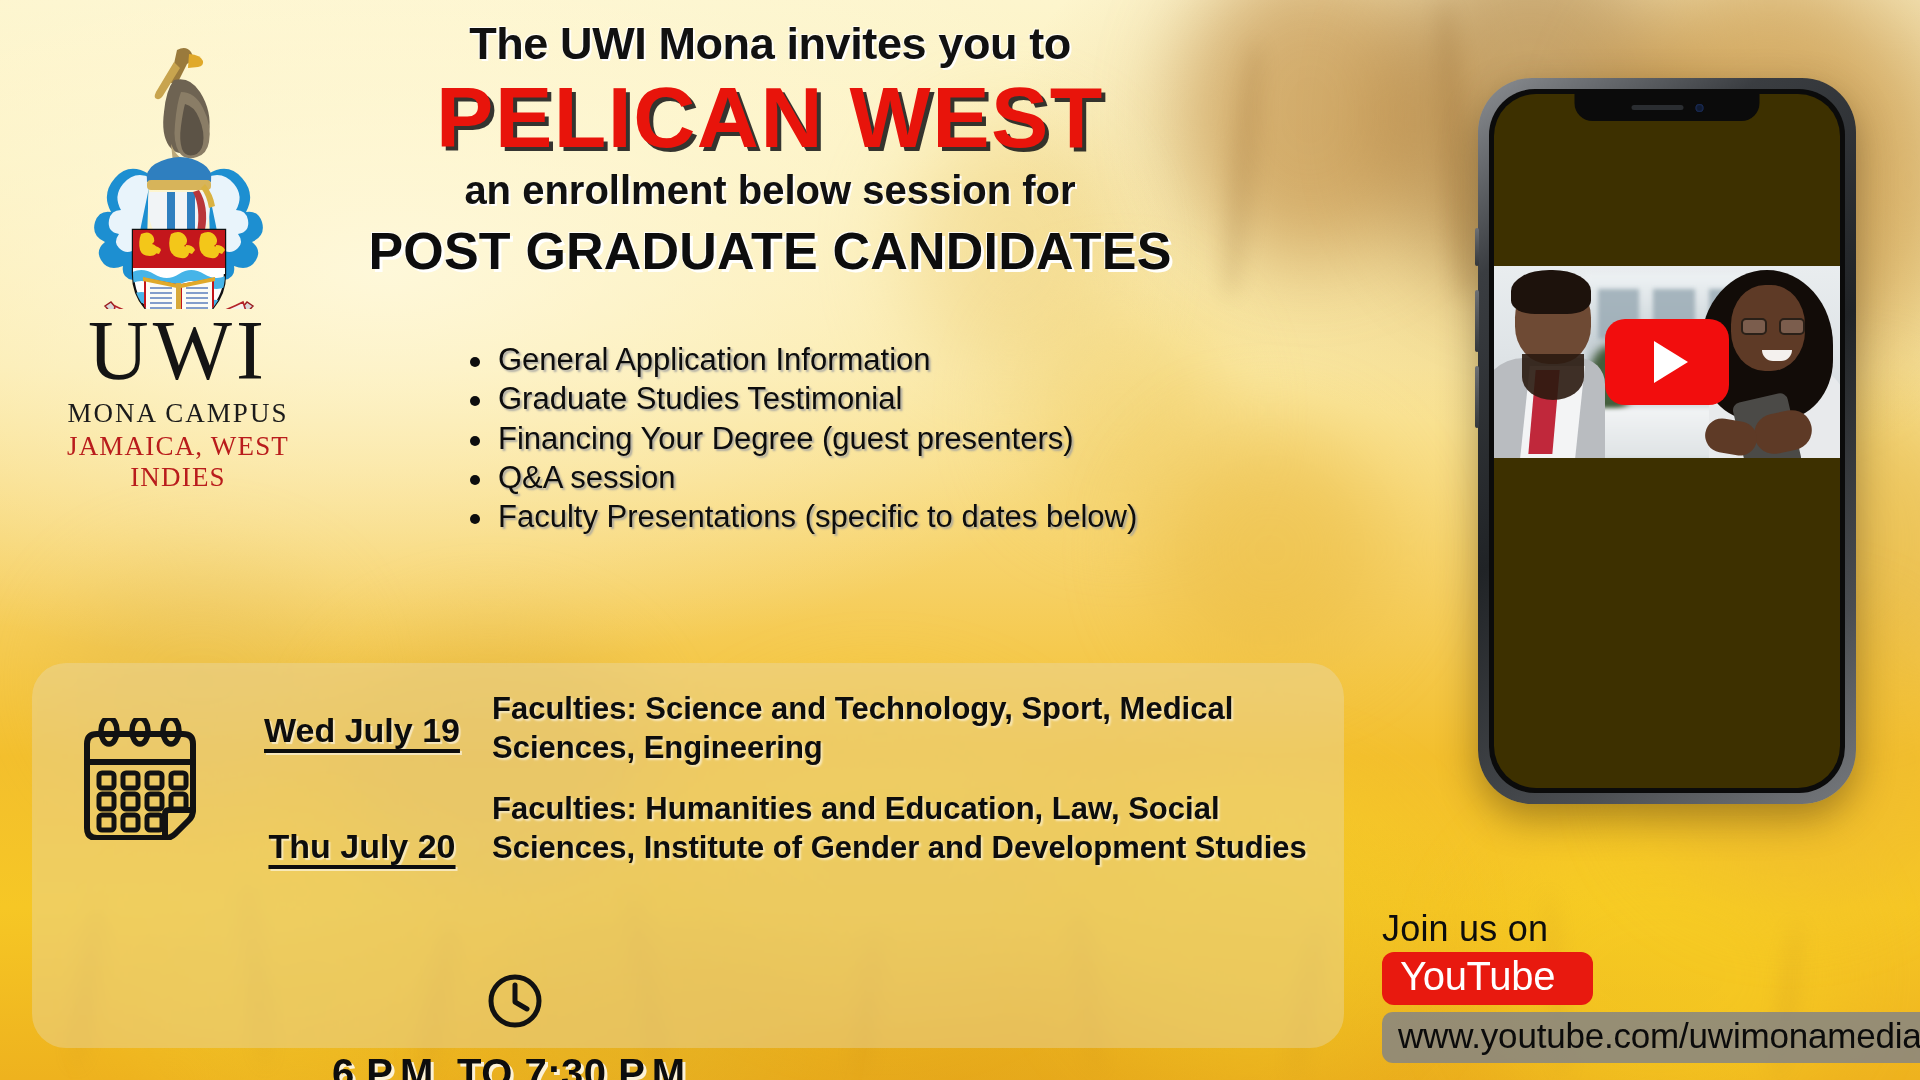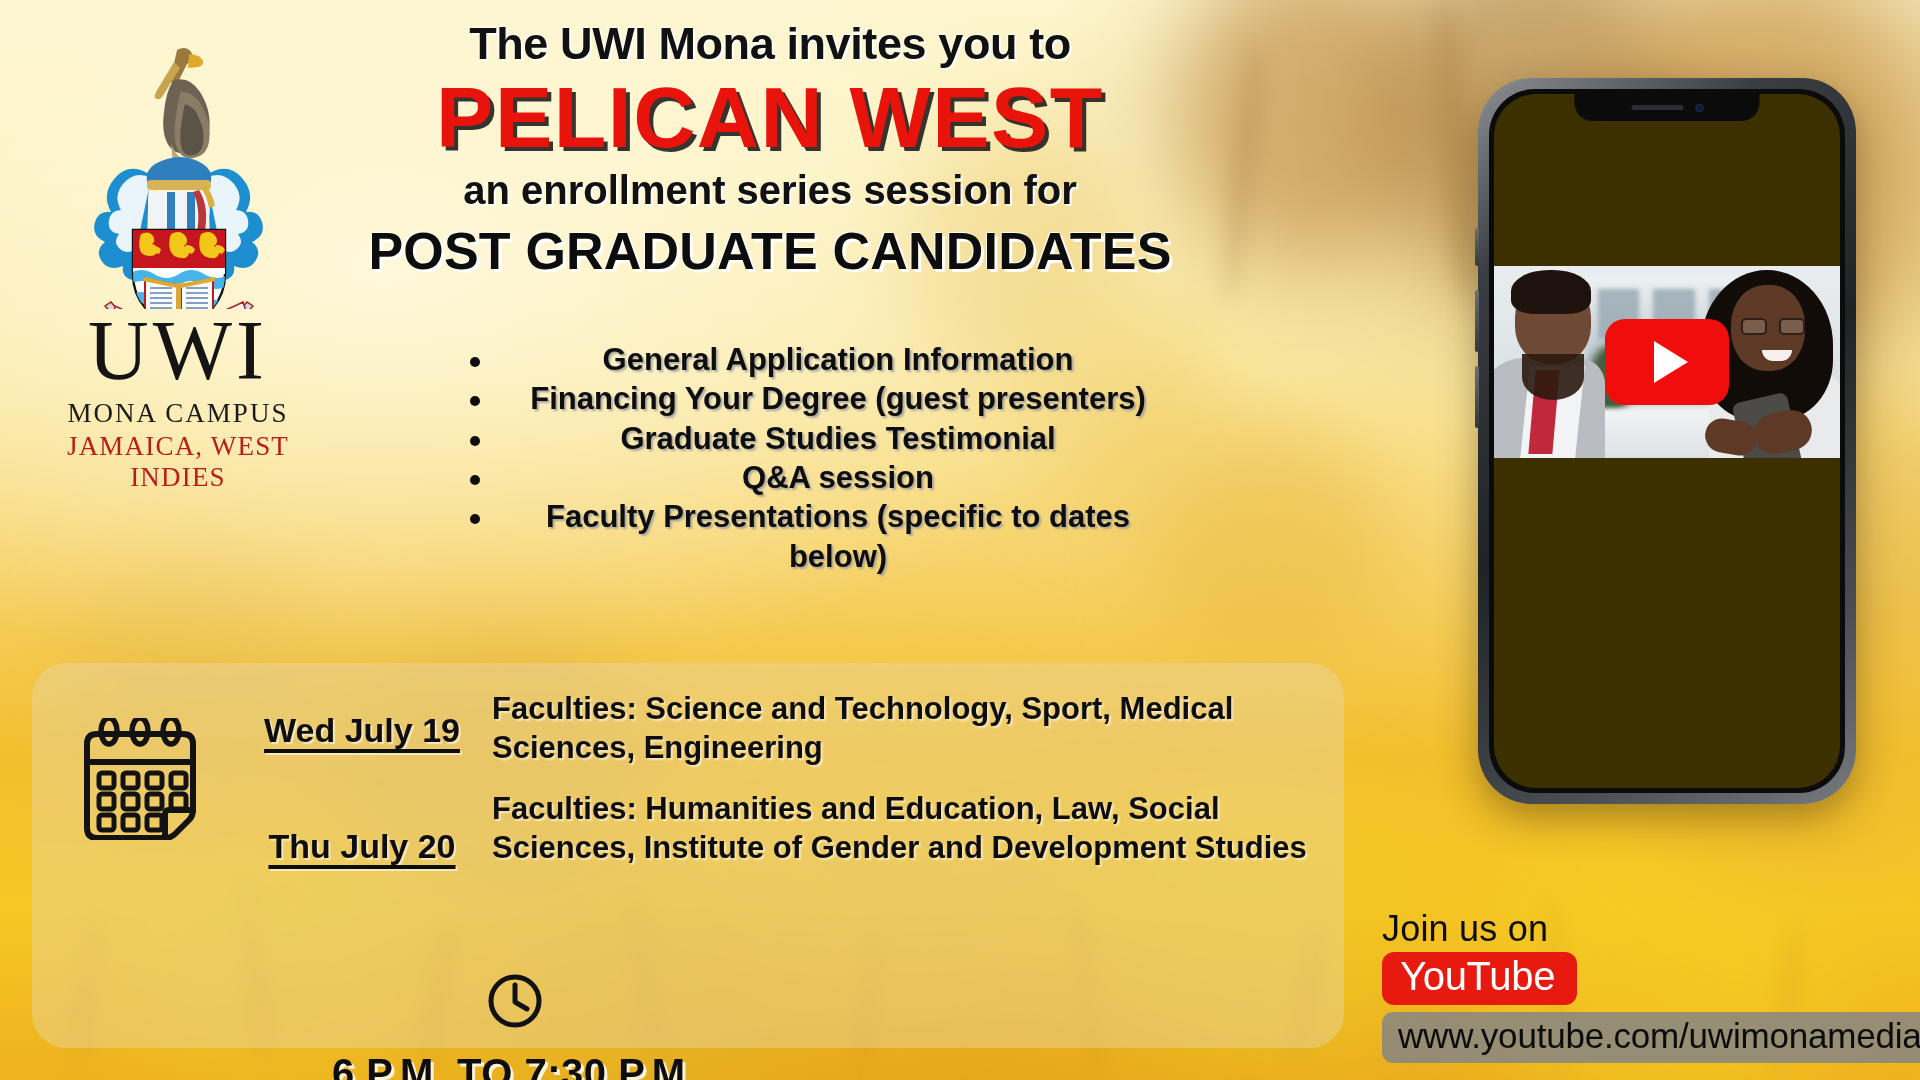--- a/index.html
+++ b/index.html
@@ -129,26 +129,25 @@
     font-size: 34px;
     font-weight: 900;
     color: #0d0d0d;
     margin-bottom: 6px;
     text-shadow: 2px 2px 2px rgba(150,150,150,.8);
   }
   .topics ul { list-style: none; margin-left: 30px; }
   .topics li {
     position: relative;
     font-size: 31px;
-    font-weight: 700;
+    font-weight: 400;
     color: #0d0d0d;
     line-height: 1.27;
     padding-left: 30px;
     text-shadow: 2px 2px 2px rgba(160,160,160,.85);
-    text-align: center;
   }
   .topics li::before {
     content: "";
     position: absolute;
     left: 2px; top: 17px;
     width: 10px; height: 10px;
     border-radius: 50%;
     background: #0d0d0d;
   }
 
@@ -322,21 +321,21 @@
     color: #0d0d0d;
     letter-spacing: .2px;
     margin-bottom: 2px;
   }
   .yt-badge {
     display: inline-block;
     background: #e8190f;
     color: #fff;
     font-size: 40px;
     font-weight: 400;
-    padding: 2px 22px 6px 18px;
+    padding: 2px 38px 6px 18px;
     border-radius: 12px;
     letter-spacing: -.3px;
   }
   .yt-url {
     display: inline-block;
     margin-top: 7px;
     background: rgba(132,132,132,.84);
     color: #0b0b0b;
     font-size: 35px;
     font-weight: 400;
@@ -475,29 +474,29 @@
     </svg>
 
     <div class="uwi-word">UWI</div>
     <div class="uwi-sub1">MONA CAMPUS</div>
     <div class="uwi-sub2">JAMAICA, WEST INDIES</div>
   </div>
 
   <div class="headline">
     <div class="hl-line1">The UWI Mona invites you to</div>
     <div class="hl-title">PELICAN WEST</div>
-    <div class="hl-line2">an enrollment series session for</div>
+    <div class="hl-line2">an enrollment below session for</div>
     <div class="hl-line3">POST GRADUATE CANDIDATES</div>
   </div>
 
   <div class="topics">
     <ul>
       <li>General Application Information</li>
+      <li>Graduate Studies Testimonial</li>
       <li>Financing Your Degree (guest presenters)</li>
-      <li>Graduate Studies Testimonial</li>
       <li>Q&amp;A session</li>
       <li>Faculty Presentations (specific to dates below)</li>
     </ul>
   </div>
 
   <div class="panel">
 
     <svg class="cal-icon" width="124" height="122" viewBox="0 0 124 122">
       <g fill="none" stroke="#121212" stroke-width="6" stroke-linecap="round" stroke-linejoin="round">
         <path d="M9 26 q0 -10 10 -10 l86 0 q10 0 10 10 l0 66 q0 6 -4 10 l-14 14 q-4 4 -10 4 l-68 0 q-10 0 -10 -10 z"></path>

